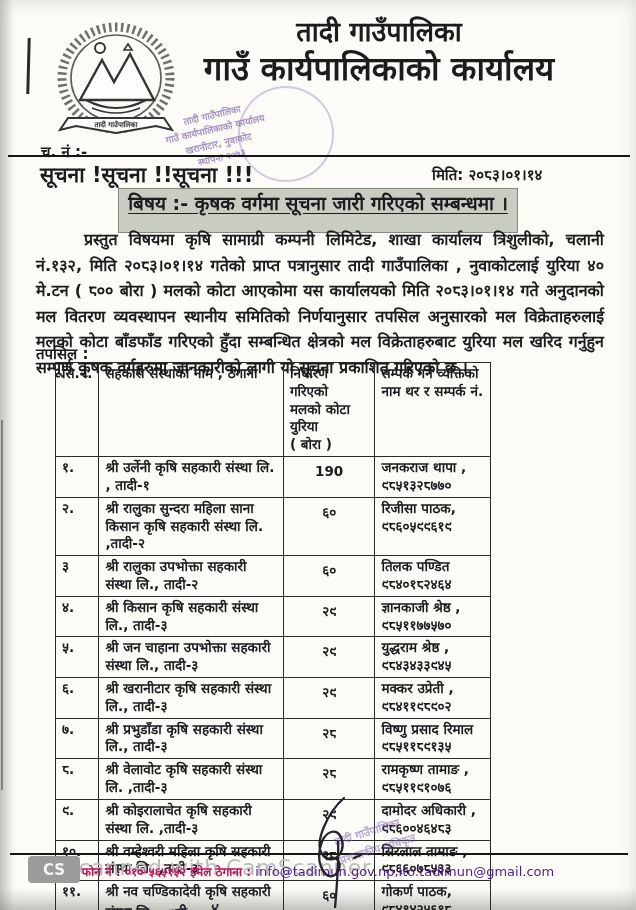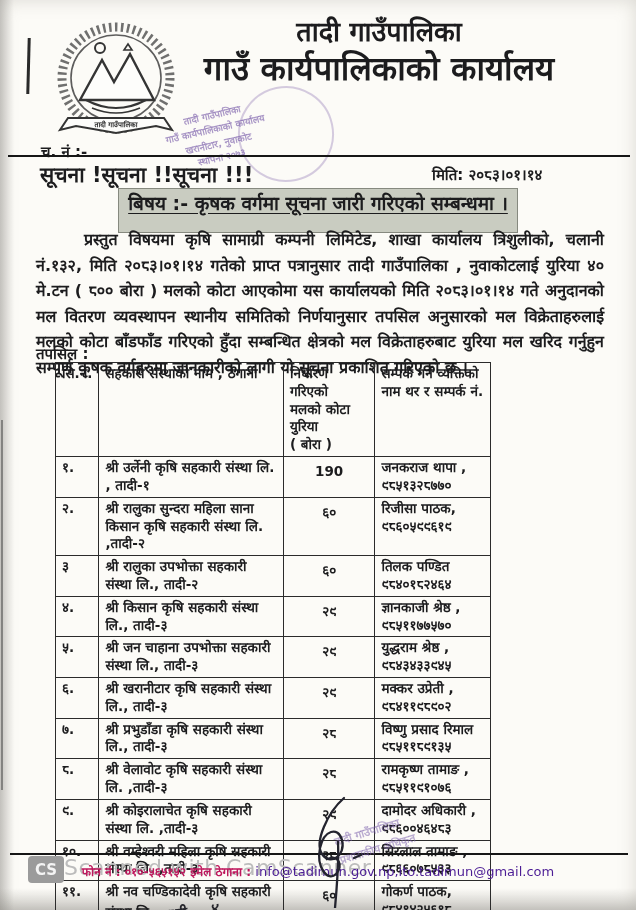--- a/index.html
+++ b/index.html
@@ -58,21 +58,21 @@
     font-style:italic;font-size:15px;letter-spacing:2px;color:#26262c;}
   
   .signature{position:absolute;left:282px;top:796px;width:110px;height:112px;z-index:5;}
   .stamp-bot{position:absolute;left:336px;top:822px;transform:rotate(-17deg);
     color:rgba(120,92,170,.5);font-size:11px;font-weight:bold;line-height:1.7;z-index:4;}
   
   .hr-bot{position:absolute;left:10px;right:8px;top:853px;border-top:2px solid #161616;z-index:3;}
   .footer-line{position:absolute;left:0;right:0;top:861px;text-align:center;z-index:3;}
   .footer-phone{font-size:12px;font-weight:bold;color:#be185d;}
   .footer-email{font-size:13px;font-weight:normal;color:#4c1d95;}
-  .wm-badge{position:absolute;left:28px;top:856px;width:36px;height:27px;background:#9b9b9b;
+  .wm-badge{position:absolute;left:28px;top:856px;width:52px;height:27px;background:#9b9b9b;
     border-radius:4px;color:#f4f4f4;font-size:15px;font-weight:bold;
     display:flex;align-items:center;justify-content:center;z-index:2;}
   .wm-text{position:absolute;left:64px;top:855px;font-size:22px;color:#bcbcbc;z-index:1;letter-spacing:.5px;}
 </style>
 </head>
 <body>
 
 <div class="page" data-name="scanned-letter-page">
 
   <div class="edge-shade-left" data-name="scan-edge-shadow-left"></div>

